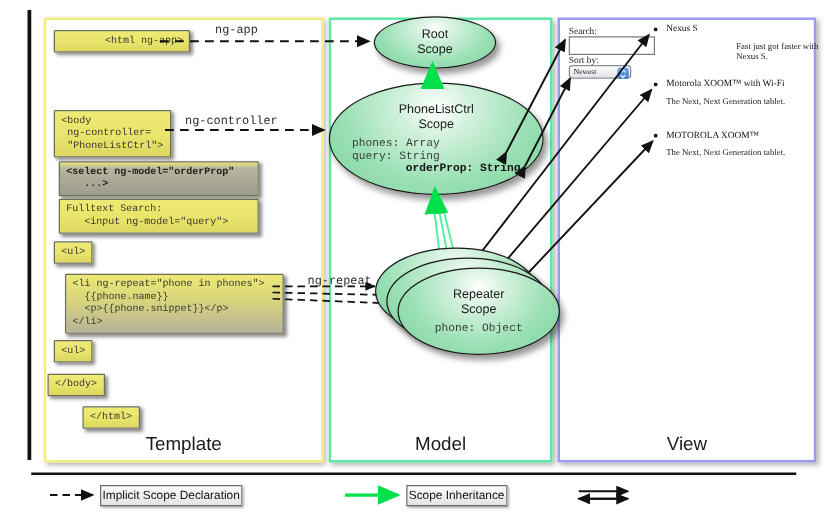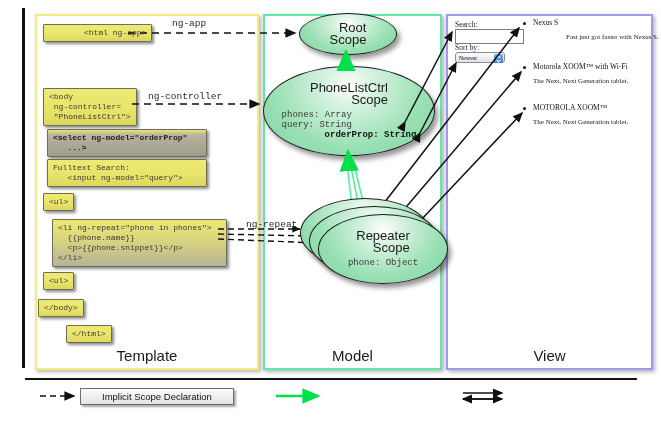--- a/index.html
+++ b/index.html
@@ -27,21 +27,21 @@
   .cb-grey{background:linear-gradient(180deg,#e8e477 0%,#b8b6a0 18%,#a9a795 60%,#9e9c8b 100%);}
   .cb-fade{background:linear-gradient(180deg,#ede974 0%,#d8d47e 45%,#b6b39a 100%);}
   .cb-bold{font-weight:bold;color:#22221a;}
 
   
   .ellipse{position:absolute;border-radius:50%;
            border:1.5px solid #1b1b1b;
            background:radial-gradient(ellipse at 50% 22%,#ffffff 0%,#d5f2df 22%,#9ae0b4 62%,#7ed3a0 100%);
            box-shadow:3px 4px 5px rgba(0,0,0,.42);
            display:flex;flex-direction:column;align-items:center;justify-content:center;}
-  .ell-title{font-size:13px;color:#1a1a1a;text-align:right;line-height:12px;
+  .ell-title{font-size:10px;color:#1a1a1a;text-align:center;line-height:12px;
              font-family:"Liberation Sans",sans-serif;}
   .ell-props{font-family:"Liberation Mono",monospace;font-size:9px;line-height:10px;
              color:#3b3b38;text-align:left;margin-top:4px;}
   .ell-props b{color:#121212;margin-left:43px;}
 
   
   .v-lbl{position:absolute;font-family:"Liberation Serif",serif;font-size:7.5px;color:#1a1a1a;}
   .v-input{position:absolute;border:1px solid #7d7d7d;background:#fff;}
   .v-select{position:absolute;height:11px;border:1px solid #8a8a9a;border-radius:3px;
             background:linear-gradient(180deg,#fdfdfd 0%,#e2e2e8 100%);
@@ -61,21 +61,21 @@
 
   
   .edge-label{position:absolute;font-family:"Liberation Mono",monospace;font-size:9.5px;
               color:#2b2b2b;}
 
   
   .legend-rule{position:absolute;left:25px;top:378px;width:612px;height:2px;background:#111;}
   .legend-box{position:absolute;border:1px solid #6d6d6d;
               background:linear-gradient(180deg,#fbfbfb 0%,#e4e4e4 100%);
               box-shadow:1.5px 1.5px 2px rgba(0,0,0,.35);
-              font-size:9.5px;color:#111;padding:2px 21px;white-space:nowrap;
+              font-size:9.5px;color:#111;padding:2px 1px;white-space:nowrap;
               font-family:"Liberation Sans",sans-serif;}
   svg.overlay{position:absolute;left:0;top:0;width:661px;height:425px;pointer-events:none;}
 </style>
 </head>
 <body>
 
 <div id="stage">
 
   <div class="edge-rule"></div>
 
@@ -151,21 +151,21 @@
   <input class="v-input" style="left: 455px; top: 29px; width: 63px; height: 11px; font-size: 7px;" value="">
 
   <div class="v-lbl" style="left:455px;top:43px;">Sort by:</div>
   <div class="v-select" style="left:455px;top:52px;width:50px;">
     <span>Newest</span>
     <span class="sbtn"></span>
   </div>
 
   <div class="bullet" style="left:523px;top:22px;"></div>
   <div class="ph-name" style="left:533px;top:18px;">Nexus S</div>
-  <div class="ph-snip" style="left:527px;top:33px;padding-left:39px;">Fast just got faster with Nexus S.</div>
+  <div class="ph-snip" style="left:550px;top:33px;padding-left:39px;">Fast just got faster with Nexus S.</div>
 
   <div class="bullet" style="left:523px;top:66px;"></div>
   <div class="ph-name" style="left:533px;top:62px;">Motorola XOOM™ with Wi-Fi</div>
   <div class="ph-snip" style="left:533px;top:77px;">The Next, Next Generation tablet.</div>
 
   <div class="bullet" style="left:523px;top:107px;"></div>
   <div class="ph-name" style="left:533px;top:103px;">MOTOROLA XOOM™</div>
   <div class="ph-snip" style="left:533px;top:118px;">The Next, Next Generation tablet.</div>
 
   <div class="edge-label" style="left:172px;top:18px;">ng-app</div>
@@ -210,14 +210,15 @@
 
     <line x1="40" y1="396" x2="74" y2="396" stroke="#111" stroke-width="1.6" stroke-dasharray="6,4" marker-end="url(#ah-black)"></line>
     <line x1="276" y1="396" x2="318" y2="396" stroke="#00e04a" stroke-width="2.6" marker-end="url(#ah-green)"></line>
     <line x1="463" y1="393" x2="502" y2="393" stroke="#111" stroke-width="1.5" marker-end="url(#ah-black)"></line>
     <line x1="502" y1="399" x2="463" y2="399" stroke="#111" stroke-width="1.5" marker-end="url(#ah-black)"></line>
     <line x1="463" y1="399" x2="502" y2="399" stroke="#111" stroke-width="1.5" marker-end="url(#ah-black)"></line>
   </svg>
 
   <div class="legend-rule"></div>
   <div class="legend-box" style="left:80px;top:388px;">Implicit Scope Declaration</div>
+  <div class="legend-box" style="left:325px;top:388px;">Scope Inheritance</div>
 
 </div>
 
 </body></html>

